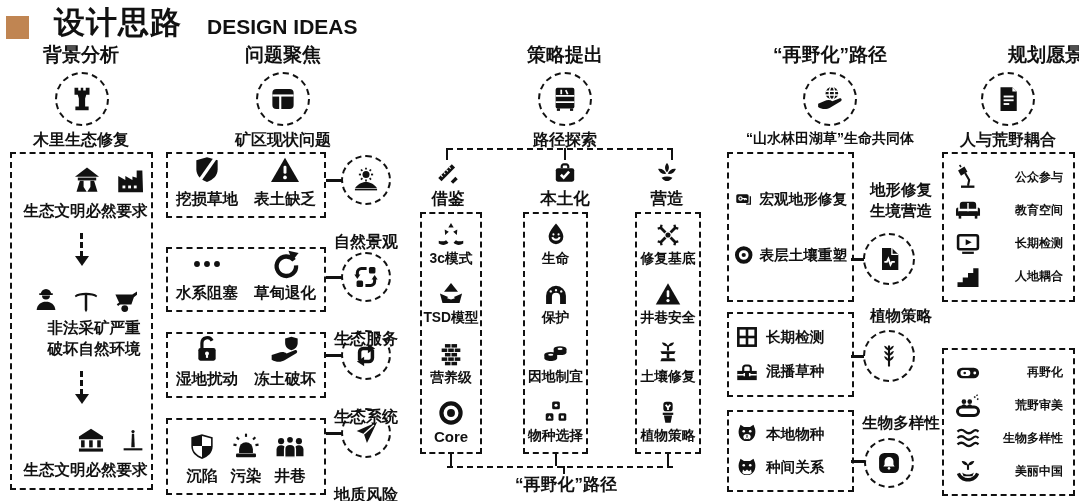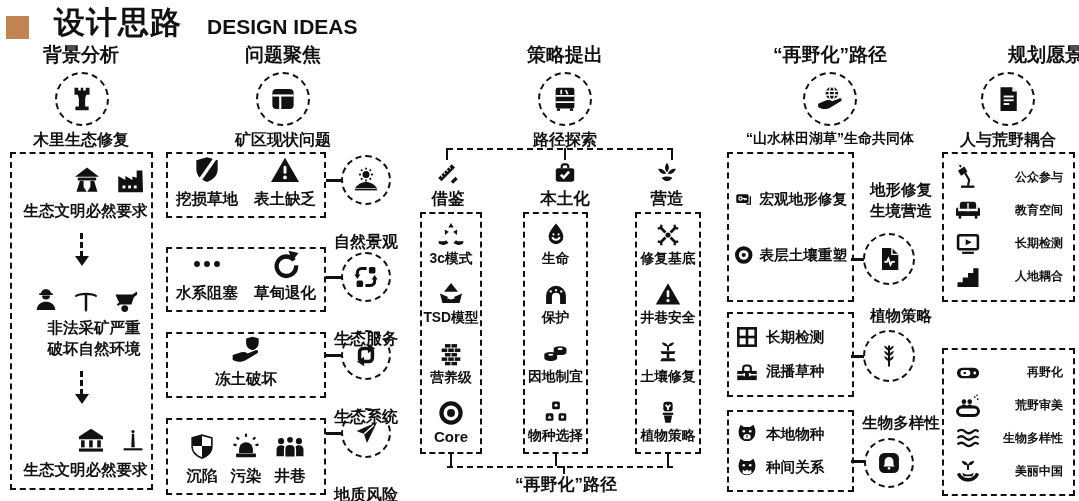--- a/index.html
+++ b/index.html
@@ -255,20 +255,31 @@
             <path d="M14.6 2l7.6 1.7-4.8 6z"></path>
           </svg>
         </span>
       <span class="lbl">草甸退化</span>
       </div>
   </div>
   <div class="prob-box" style="top:332px;height:66px">
     <div class="prob-item">
       <span class="ic ic32">
           <svg viewBox="0 0 24 24" xmlns="http://www.w3.org/2000/svg" fill="#111">
+            <rect x="5.5" y="10.5" width="13" height="9.5" rx="1.6"></rect>
+            <circle cx="12" cy="14.6" r="1.5" fill="#fff"></circle>
+            <rect x="11.2" y="15.3" width="1.6" height="2.6" fill="#fff"></rect>
+            <path fill="none" stroke="#111" stroke-width="2.4" d="M8.2 10.5V6.8a4 4 0 017.6-1.7"></path>
+          </svg>
+        </span>
+      <span class="lbl">湿地扰动</span>
+      </div>
+    <div class="prob-item">
+      <span class="ic ic32">
+          <svg viewBox="0 0 24 24" xmlns="http://www.w3.org/2000/svg" fill="#111">
             <path d="M16.8 2l4.7 1.3v3.5c0 2.9-2 4.6-4.7 5.4-2.7-.8-4.7-2.5-4.7-5.4V3.3z"></path>
             <path d="M2 19.3c3.5 2 7 2 10 .2l8.5-5.1c1.4-.9.3-2.8-1.3-2.2l-6 2.4c-1.5-1.4-4-1.5-6.5-.4L2 15.8z"></path>
           </svg>
         </span>
       <span class="lbl">冻土破坏</span>
       </div>
   </div>
   <div class="prob-box" style="top:418px;height:77px;gap:12px">
     <div class="prob-item">
       <span class="ic ic32">

